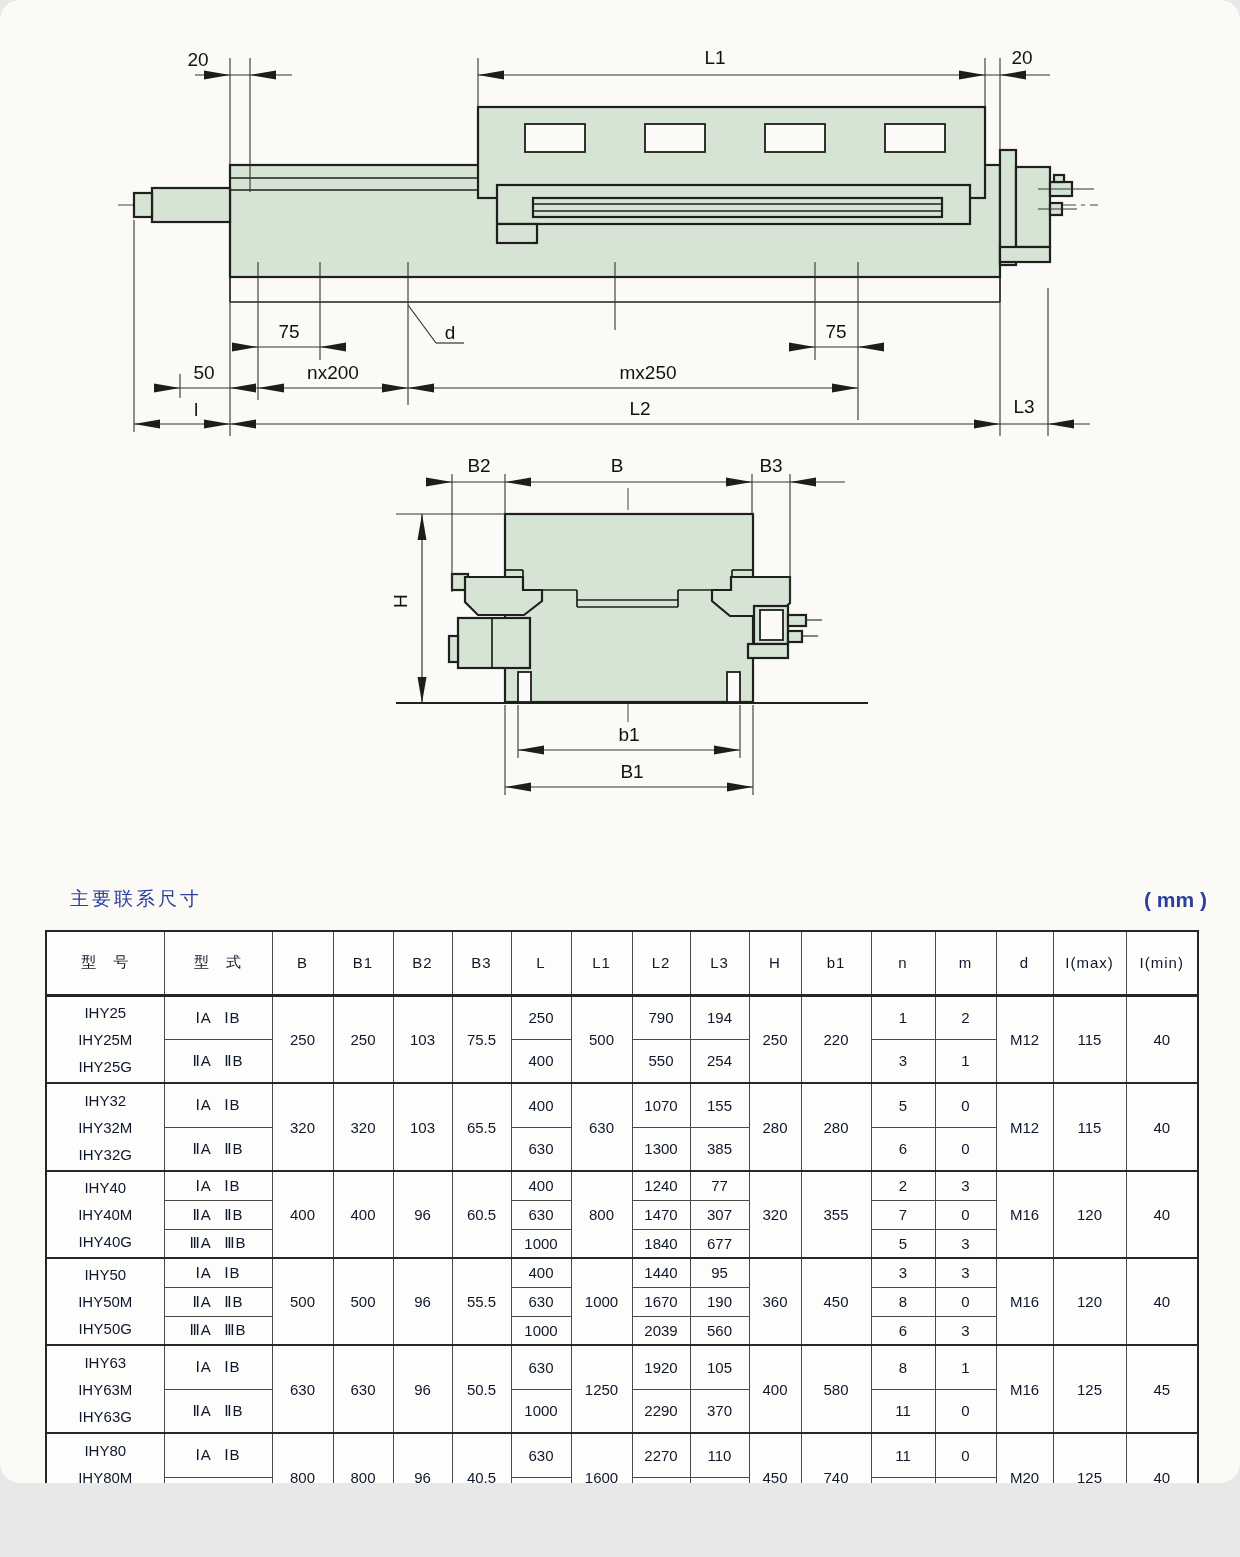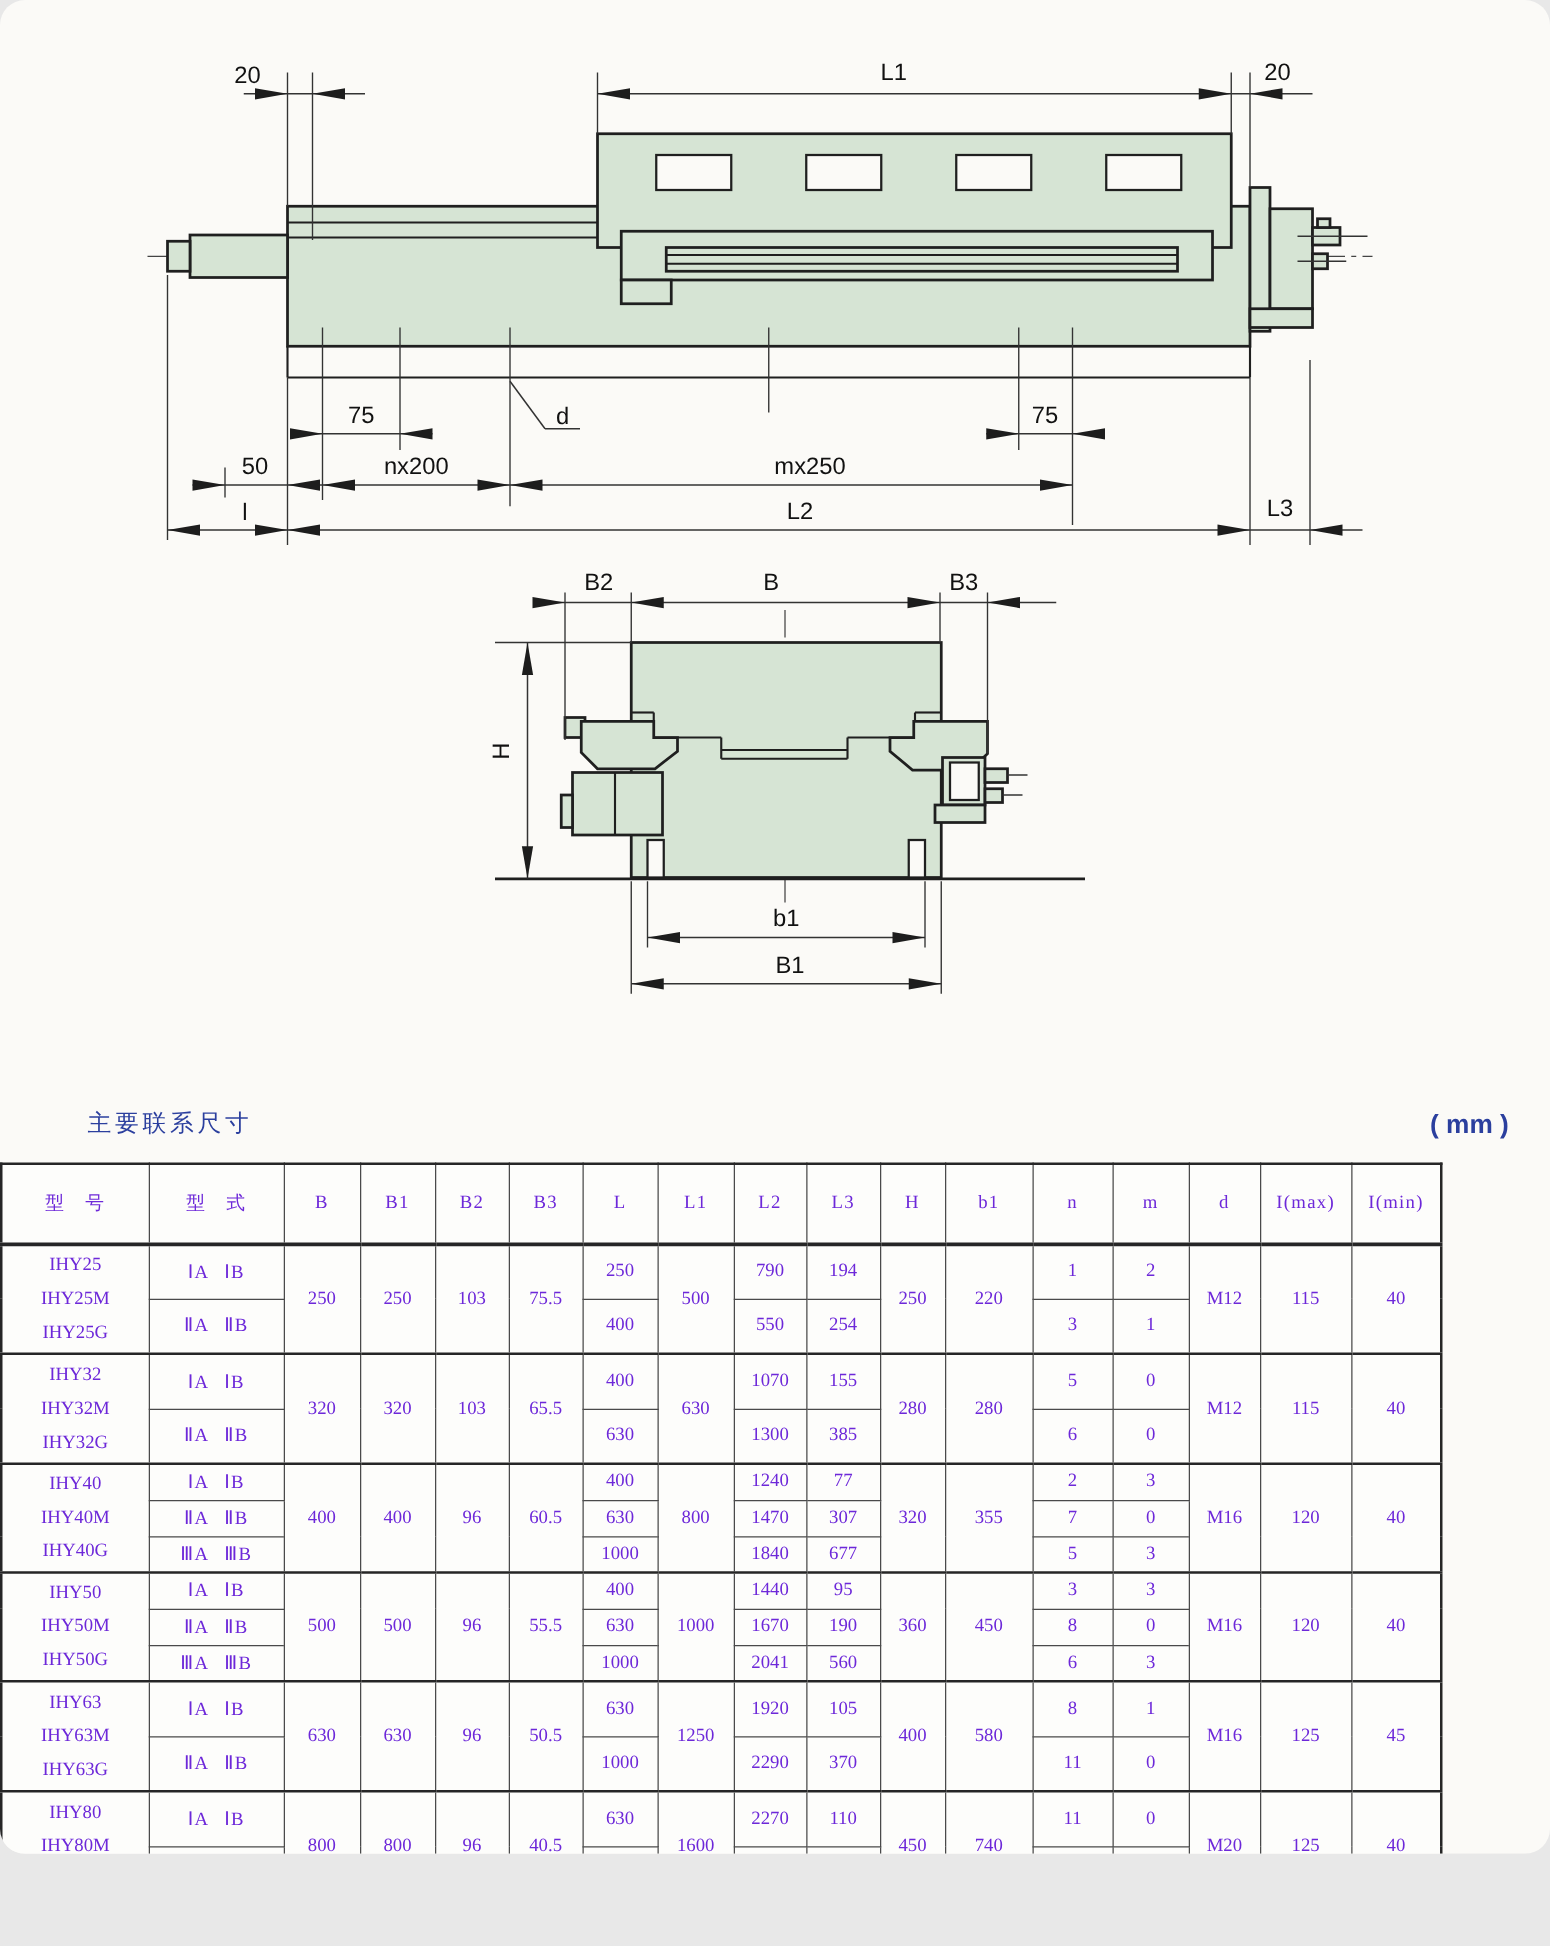--- a/index.html
+++ b/index.html
@@ -4,22 +4,22 @@
 <style>
   html,body{margin:0;padding:0;}
   body{background:#e8e8e8;font-family:"Liberation Sans","DejaVu Sans",sans-serif;}
   #page{position:relative;width:1240px;height:1483px;background:#fbfaf7;margin:0 auto;overflow:hidden;border-radius:20px;}
   #drawing{position:absolute;left:0;top:0;}
   
   #table-title{position:absolute;left:70px;top:886px;font-size:19px;font-weight:normal;
     color:#2b3f9e;letter-spacing:3px;}
   #unit-label{position:absolute;left:1144px;top:888px;font-size:21px;font-weight:bold;color:#2b3f9e;}
   #spec-wrap{position:absolute;left:0;top:930px;width:1240px;}
-  table.spec{border-collapse:collapse;table-layout:fixed;width:1152px;
-    font-family:Liberation Serif, serif;font-size:15px;color:#6d28d9;
+  table.spec{border-collapse:collapse;table-layout:fixed;width:1152px;margin-left:45px;
+    font-family:Liberation Sans, sans-serif;font-size:15px;color:#0f172a;
     border:2px solid #262626;background:#fdfdfb;}
   table.spec th, table.spec td{border:1px solid #4a4a4a;text-align:center;padding:0;
     overflow:hidden;white-space:nowrap;}
   table.spec thead tr{height:64px;}
   table.spec thead th{border-bottom:3px solid #262626;font-weight:normal;font-size:15px;letter-spacing:1px;}
   tr.r2{height:44px;} tr.r3{height:29px;}
   tr.gt td{border-top:2px solid #262626;}
   td.model{text-align:left;padding-left:17px;}
   td.model div{height:27px;line-height:27px;}
   td.type{word-spacing:8px;letter-spacing:1px;}
@@ -389,21 +389,21 @@
             <td class="type">ⅡA ⅡB</td>
             <td>630</td>
             <td>1670</td>
             <td>190</td>
             <td>8</td>
             <td>0</td>
           </tr>
           <tr class="r3">
             <td class="type">ⅢA ⅢB</td>
             <td>1000</td>
-            <td>2041</td>
+            <td>2039</td>
             <td>560</td>
             <td>6</td>
             <td>3</td>
           </tr>
           <tr class="r2 gt">
             <td rowspan="2" class="model">
               <div>IHY63</div>
               <div>IHY63M</div>
               <div>IHY63G</div>
             </td>

